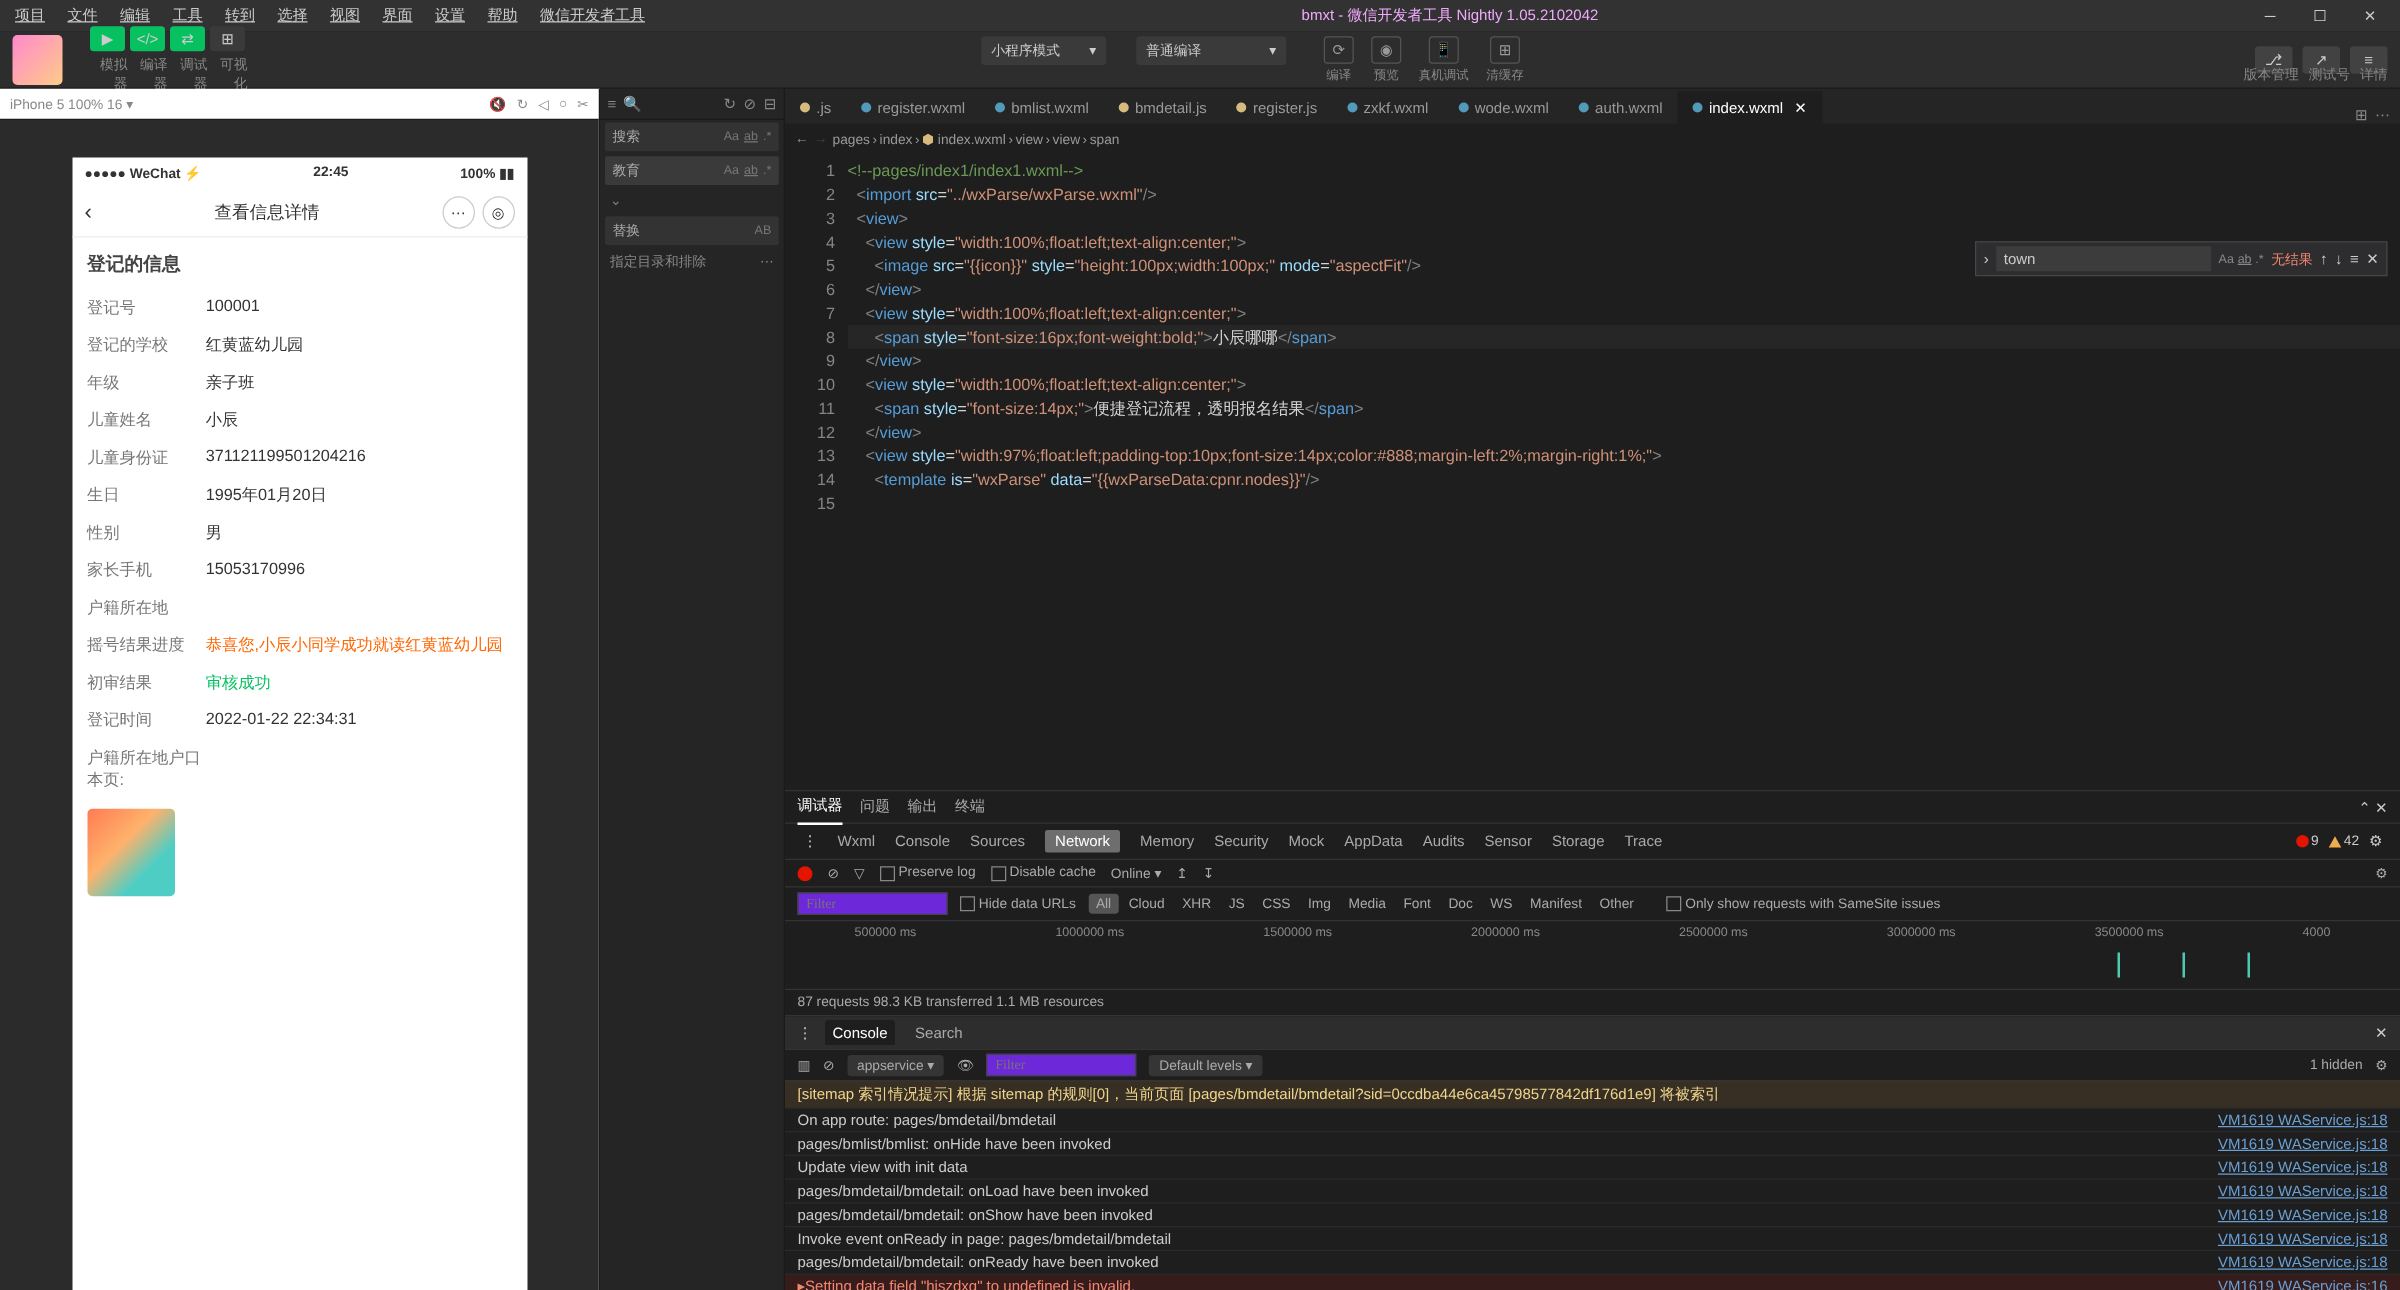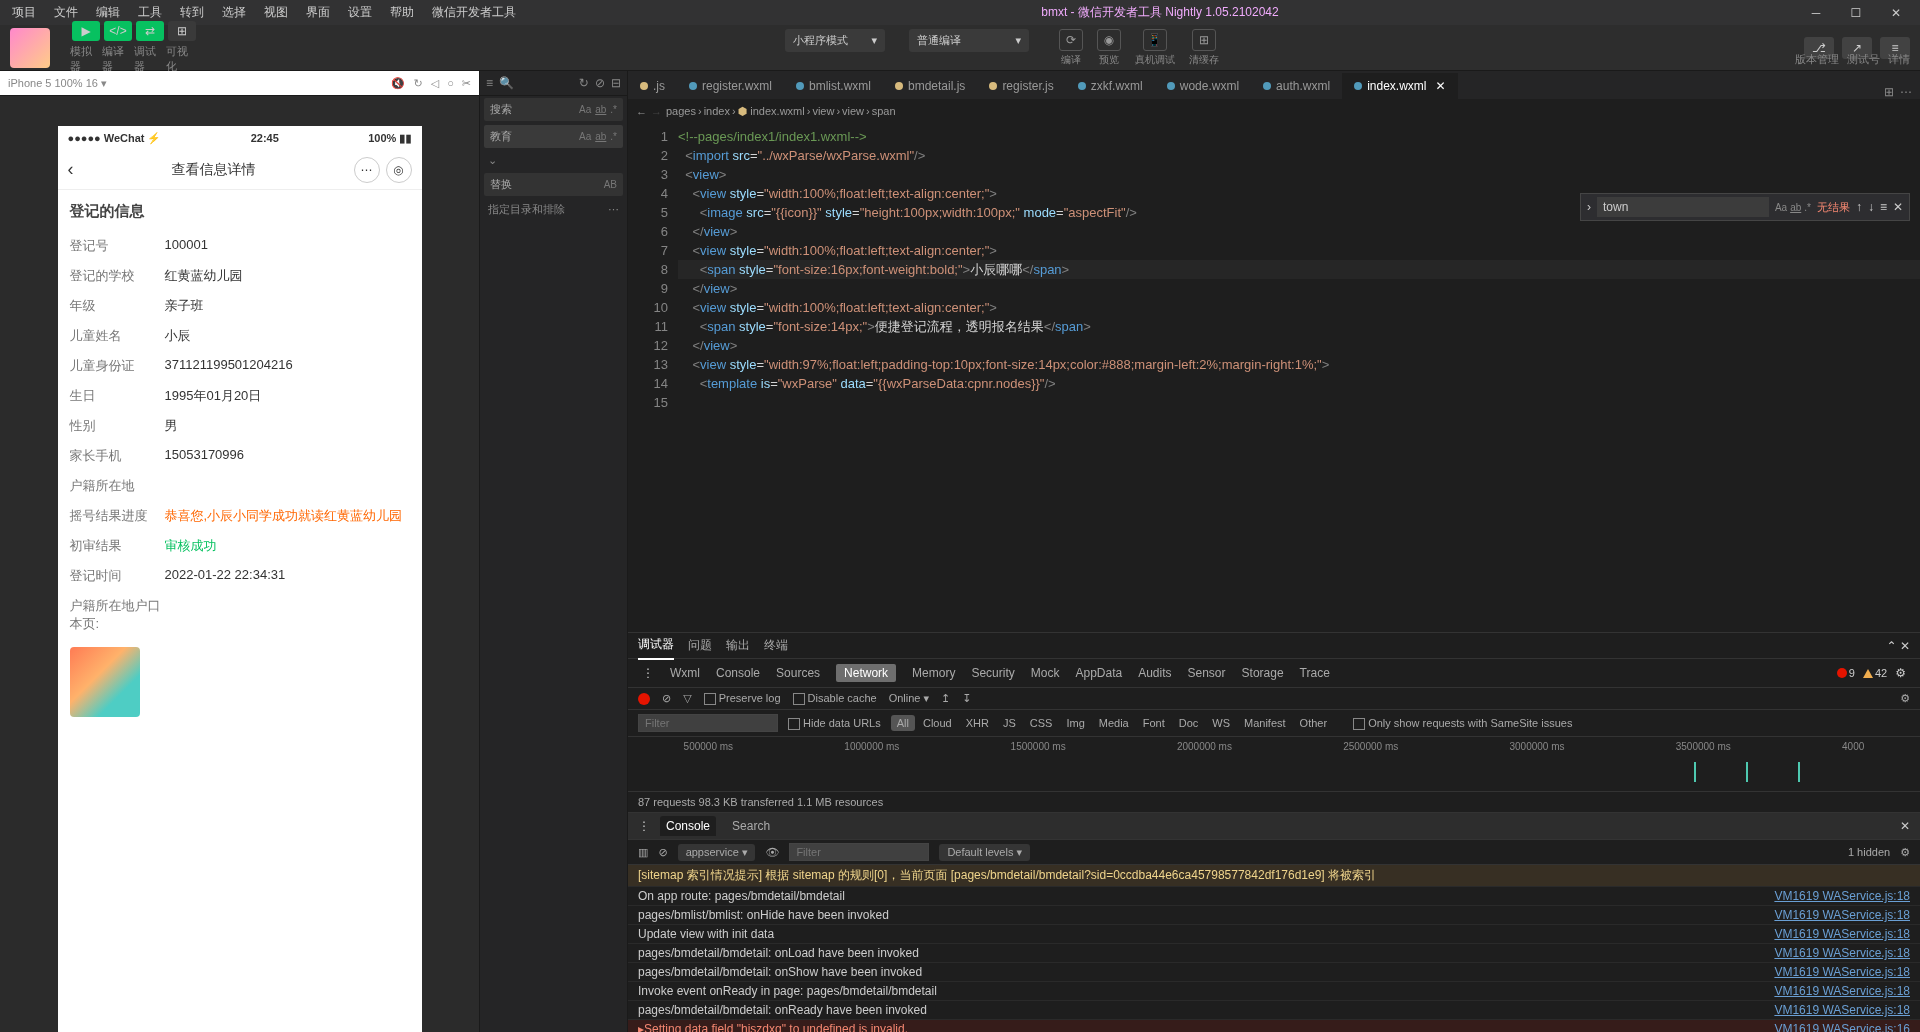--- a/index.html
+++ b/index.html
@@ -1,29 +1,29 @@
 <!DOCTYPE html>
 <html><head>
 <meta charset="utf-8">
 <style>
 * { margin: 0; padding: 0; box-sizing: border-box; font-family: "Microsoft YaHei", sans-serif; }
 body { background: #1e1e1e; color: #ccc; font-size: 12px; width: 1920px; height: 1032px; overflow: hidden; }
 .titlebar { height: 25px; background: #323233; display: flex; align-items: center; padding: 0 4px; }
 .menu-items { display: flex; gap: 2px; }
-.menu-item { padding: 3px 8px; cursor: pointer; color: #ccc; }
+.menu-item { padding: 3px 8px; cursor: pointer; color: #ccc; text-decoration: underline; }
 .title-center { flex: 1; text-align: center; color: #f0abfc; font-size: 12px; }
 .win-controls { display: flex; gap: 0; }
 .win-btn { width: 40px; height: 25px; display: flex; align-items: center; justify-content: center; color: #ccc; cursor: pointer; }
 .toolbar { height: 46px; background: #2d2d2d; display: flex; align-items: center; padding: 0 10px; border-bottom: 1px solid #1a1a1a; }
 .toolbar-group { display: flex; flex-direction: column; align-items: center; margin-right: 8px; }
 .tb-btns { display: flex; gap: 4px; }
 .tb-btn { width: 28px; height: 20px; border-radius: 3px; display: flex; align-items: center; justify-content: center; cursor: pointer; background: #3a3a3a; }
 .tb-btn.green { background: #07c160; }
 .tb-labels { display: flex; font-size: 11px; color: #888; margin-top: 3px; }
-.tb-labels span { width: 32px; text-align: left; }
+.tb-labels span { width: 32px; text-align: right; }
 .toolbar-mid { flex: 1; display: flex; align-items: flex-start; justify-content: center; gap: 24px; }
 .select-box { background: #3a3a3a; padding: 4px 8px; border-radius: 3px; min-width: 100px; font-size: 11px; display: flex; justify-content: space-between; align-items: center; cursor: pointer; color: #ccc; }
 .select-wide { min-width: 120px; }
 .toolbar-icons { display: flex; gap: 2px; align-items: center; }
 .tb-icon-grp { display: flex; flex-direction: column; align-items: center; cursor: pointer; padding: 0 6px; }
 .tb-icon-grp .ic { width: 24px; height: 22px; display: flex; align-items: center; justify-content: center; border: 1px solid #555; border-radius: 3px; color: #999; }
 .tb-icon-grp .lbl { font-size: 10px; color: #888; margin-top: 2px; }
 .toolbar-right { display: flex; align-items: center; gap: 8px; }
 .tr-btn { width: 30px; height: 22px; background: #424242; border-radius: 3px; display: flex; align-items: center; justify-content: center; cursor: pointer; }
 .tr-labels { display: flex; font-size: 11px; color: #888; gap: 8px; position: absolute; right: 10px; top: 52px; }
@@ -83,21 +83,21 @@
 .dt-main-tabs { display: flex; gap: 16px; padding: 5px 14px; border-bottom: 1px solid #333; font-size: 12px; align-items: center; }
 .dt-mtab { color: #aaa; cursor: pointer; }
 .dt-mtab.active { background: #6e6e6e; padding: 2px 8px; border-radius: 2px; color: #fff; }
 .dt-right { margin-left: auto; display: flex; gap: 8px; align-items: center; }
 .dt-badge { display: flex; align-items: center; gap: 2px; font-size: 11px; }
 .dt-badge .r { width: 10px; height: 10px; border-radius: 50%; background: #e51400; }
 .dt-badge .y { width: 0; height: 0; border-left: 5px solid transparent; border-right: 5px solid transparent; border-bottom: 9px solid #f0ad4e; }
 .net-toolbar { display: flex; align-items: center; padding: 4px 10px; gap: 12px; font-size: 11px; color: #aaa; border-bottom: 1px solid #333; }
 .rec-dot { width: 12px; height: 12px; border-radius: 50%; background: #e51400; }
 .net-filter { display: flex; align-items: center; padding: 4px 10px; gap: 10px; font-size: 11px; color: #aaa; border-bottom: 1px solid #333; }
-.filter-input { background: #404040; border: 1px solid #444; color: #ccc; padding: 2px 6px; width: 140px; font-size: 11px; outline: none; }
+.filter-input { background: #6d28d9; border: 1px solid #444; color: #ccc; padding: 2px 6px; width: 120px; font-size: 11px; outline: none; font-family: Liberation Serif, serif; }
 .net-chip { padding: 2px 6px; cursor: pointer; }
 .net-chip.active { background: #555; border-radius: 3px; }
 .timeline { height: 55px; border-bottom: 1px solid #333; position: relative; font-size: 10px; color: #888; }
 .timeline .marks { display: flex; justify-content: space-around; padding-top: 4px; }
 .timeline .bars { position: absolute; right: 120px; top: 25px; display: flex; gap: 50px; }
 .timeline .bar { width: 2px; height: 20px; background: #4ec9b0; }
 .net-summary { padding: 4px 10px; font-size: 11px; color: #aaa; border-bottom: 1px solid #333; }
 .console-section { flex: 1; display: flex; flex-direction: column; overflow: hidden; }
 .con-header { display: flex; align-items: center; padding: 3px 10px; gap: 10px; border-bottom: 1px solid #333; font-size: 12px; background: #2d2d2d; }
 .con-tab { color: #aaa; cursor: pointer; padding: 3px 6px; }

